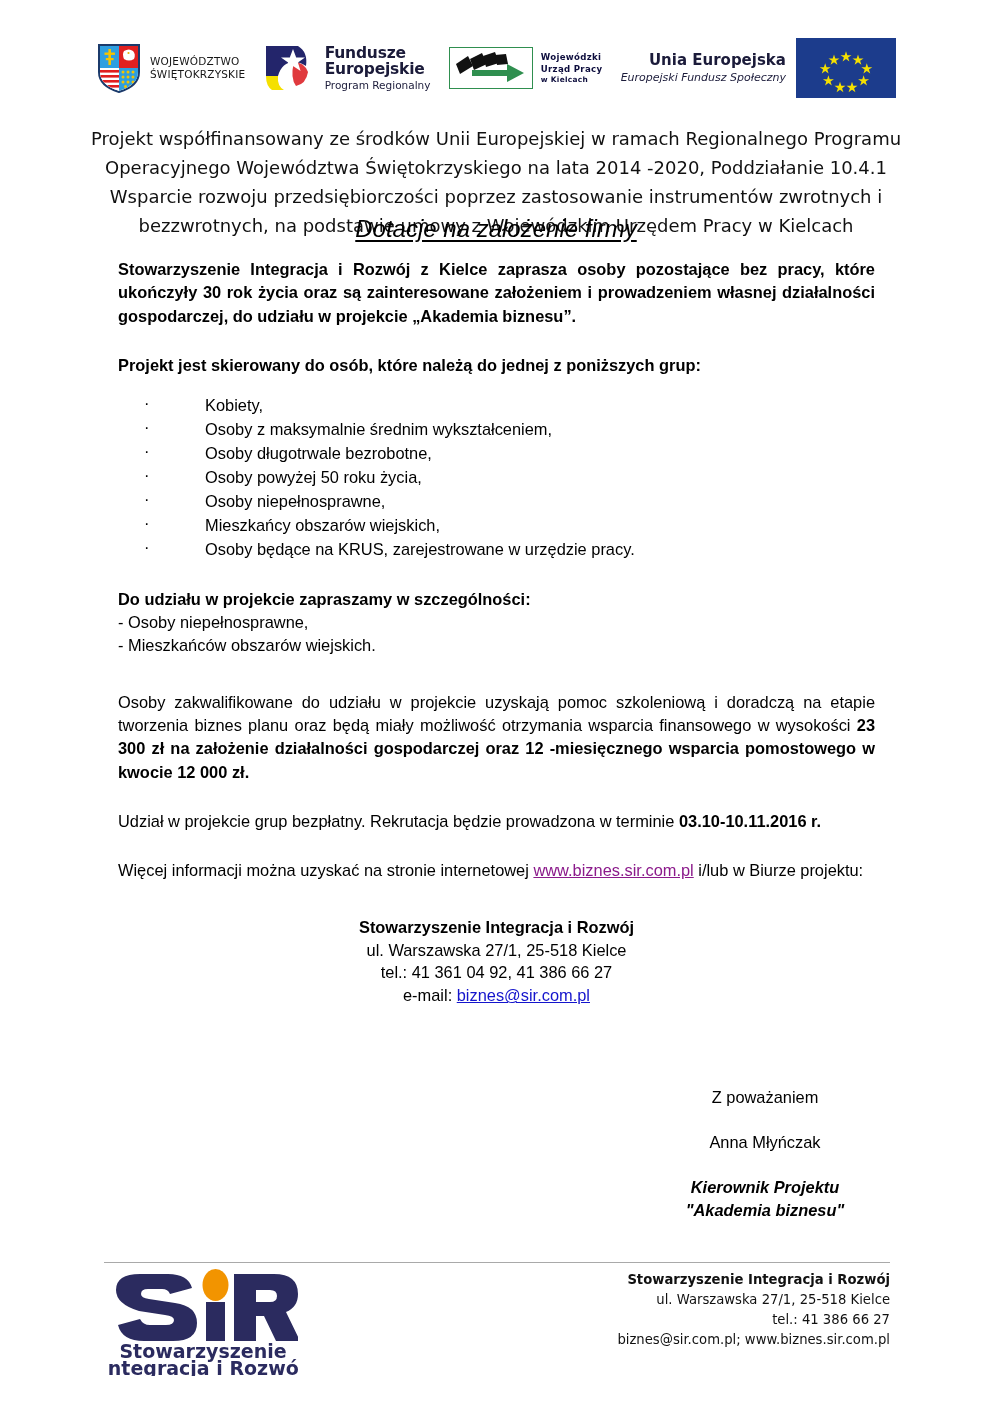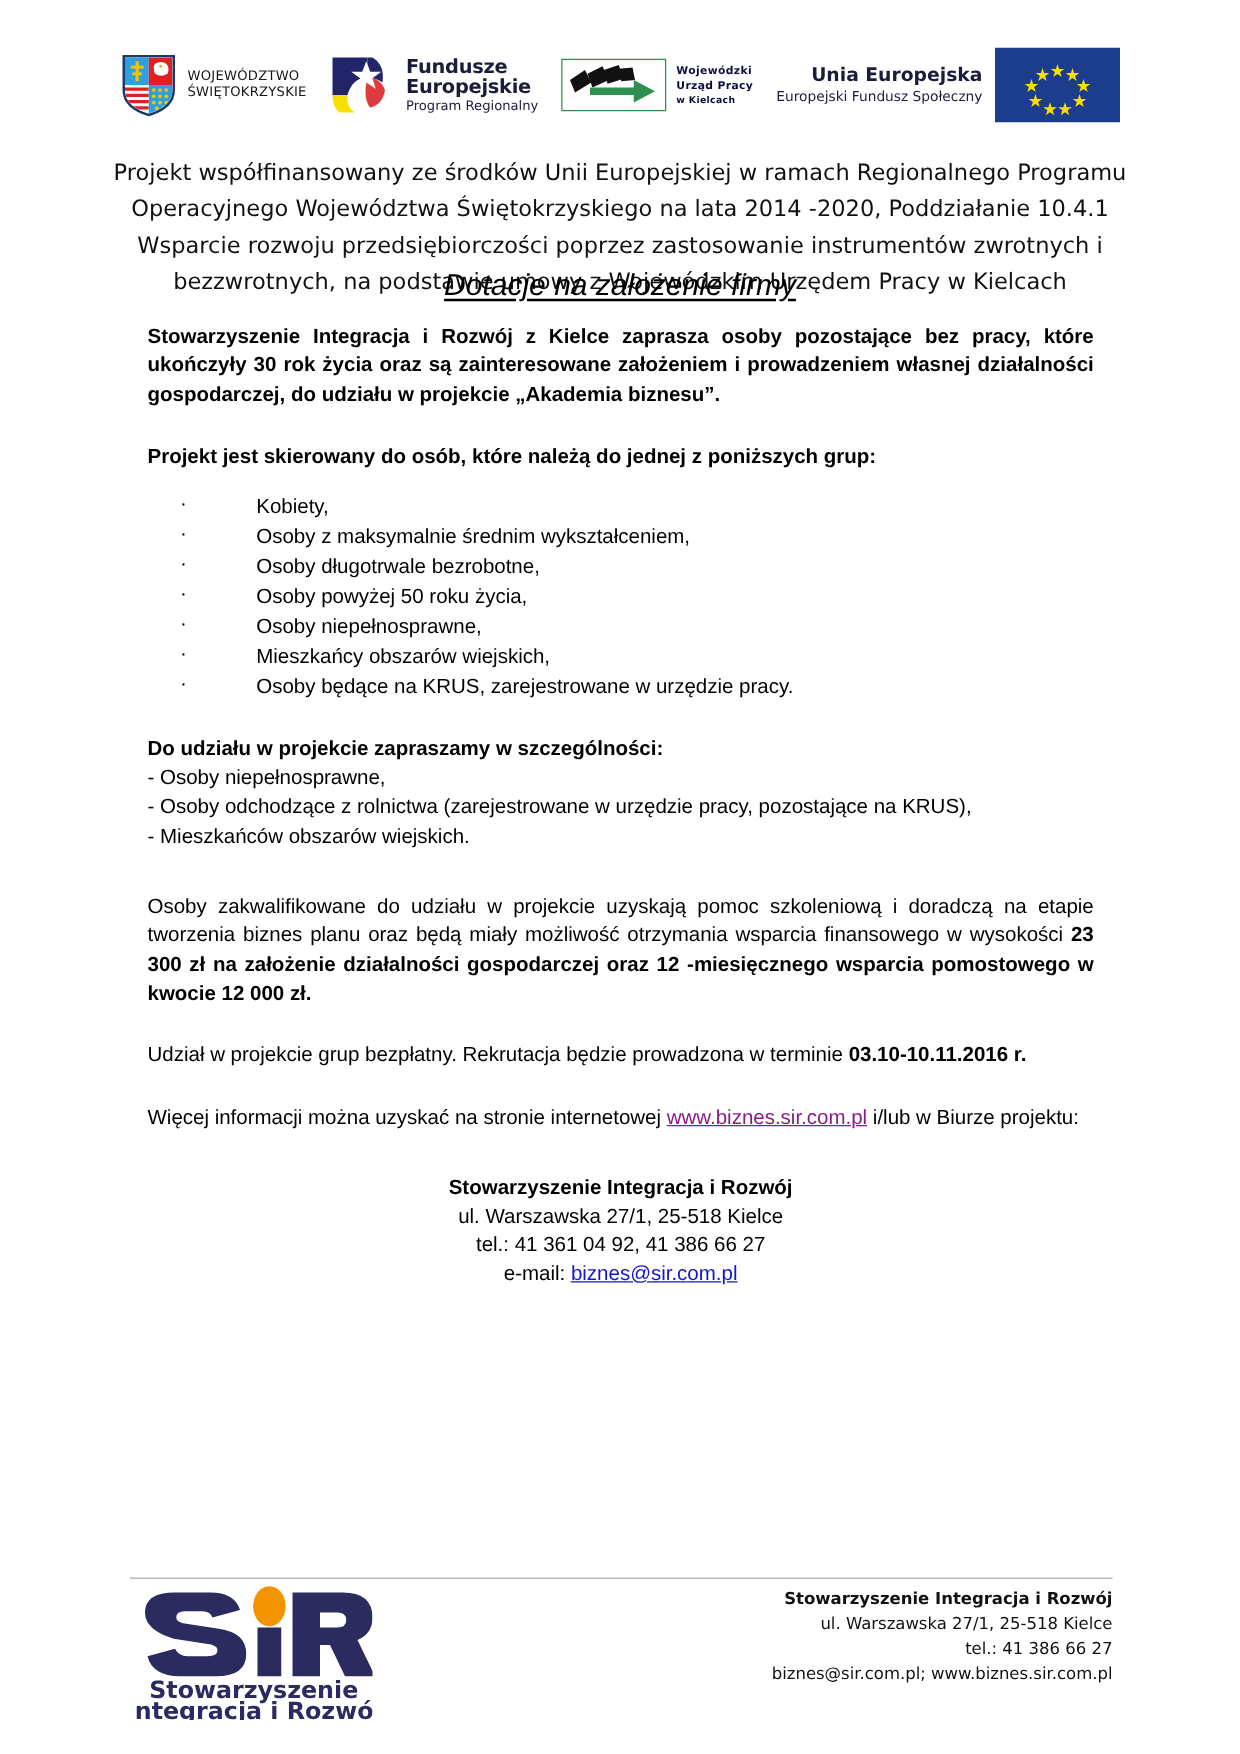--- a/index.html
+++ b/index.html
@@ -95,20 +95,21 @@
     font-family: "DejaVu Sans", sans-serif;
     font-weight: bold;
     font-size: 15px;
     color: #1b1b3a;
   }
   .ue-l2 {
     font-family: "DejaVu Sans", sans-serif;
     font-size: 11px;
     color: #1b1b3a;
     margin-top: 2px;
+    font-style: italic;
   }
   .ue-flag { width: 100px; height: 60px; flex: 0 0 auto; }
 
   
   .intro {
     position: absolute;
     top: 124px;
     left: 62px;
     width: 868px;
     text-align: center;
@@ -401,21 +402,20 @@
       <li>
         <span class="bullet">·</span>
         <span>Osoby będące na KRUS, zarejestrowane w urzędzie pracy.</span>
       </li>
     </ul>
 
     <div class="spacer-md"></div>
 
     <p class="left b">Do udziału w  projekcie zapraszamy w szczególności:</p>
     <p class="left">- Osoby niepełnosprawne,</p>
-    <p class="left">- Osoby odchodzące z rolnictwa (zarejestrowane w urzędzie pracy, pozostające na KRUS),</p>
     <p class="left">- Mieszkańców obszarów wiejskich.</p>
 
     <div class="spacer-lg"></div>
 
     <p class="just"><span>Osoby zakwalifikowane do udziału w projekcie uzyskają pomoc szkoleniową i doradczą na etapie tworzenia biznes planu oraz będą miały możliwość otrzymania wsparcia finansowego w wysokości </span><span class="b">23 300 zł na założenie działalności gospodarczej oraz 12 -miesięcznego wsparcia pomostowego w kwocie 12 000 zł.</span></p>
 
     <div class="spacer-md"></div>
 
     <p class="just"><span>Udział w projekcie grup bezpłatny. Rekrutacja będzie prowadzona w terminie </span><span class="b">03.10-10.11.2016 r.</span></p>
 
@@ -426,20 +426,28 @@
     <div class="spacer-lg"></div>
 
     <div class="center-block">
       <div class="name">Stowarzyszenie Integracja i Rozwój</div>
       <div>ul. Warszawska 27/1, 25-518 Kielce</div>
       <div>tel.: 41 361 04 92, 41 386 66 27</div>
       <div><span>e-mail: </span><a class="maillink" href="#">biznes@sir.com.pl</a></div>
     </div>
   </div>
 
+  <div class="signature">
+    <div>Z poważaniem</div>
+    <div class="gap"></div>
+    <div>Anna Młyńczak</div>
+    <div class="gap"></div>
+    <div class="role">Kierownik Projektu</div>
+    <div class="role">"Akademia biznesu"</div>
+  </div>
 
   <div class="footer-rule"></div>
 
   <div class="footer">
 
     <div class="sir-logo">
       <svg width="190" height="108" viewBox="0 0 190 108">
 
         <path d="M8 22 q0-16 24-16 h28 q20 0 24 14 l-22 6 q-2-5-8-5 h-14 q-7 0-7 5 q0 4 8 5 l26 4
                  q22 3 22 20 q0 18-24 18 H36 q-22 0-26-16 l22-6 q3 6 10 6 h16 q8 0 8-5 q0-4-9-5 l-26-4

